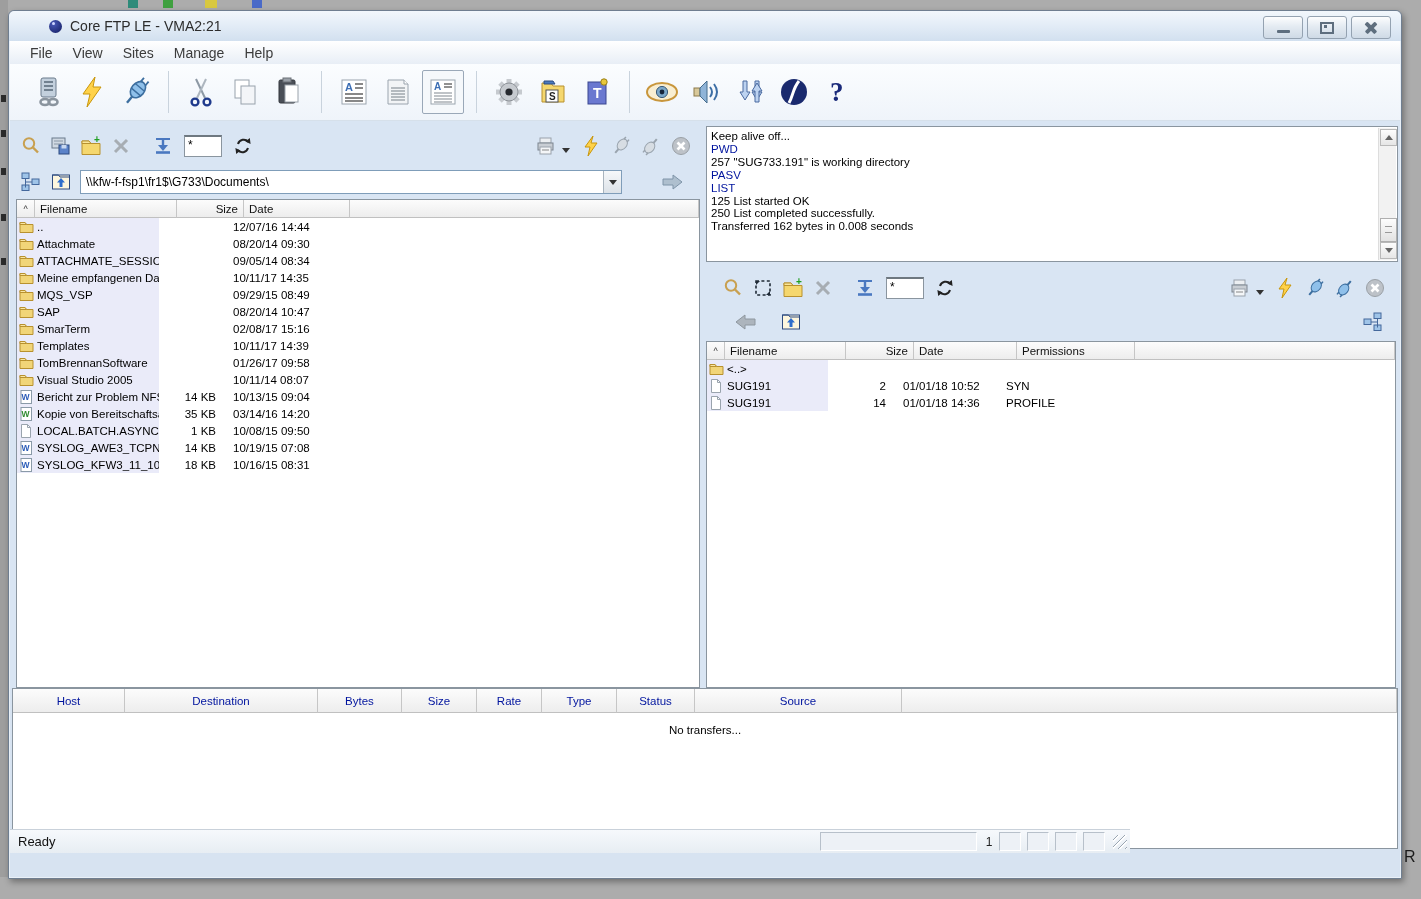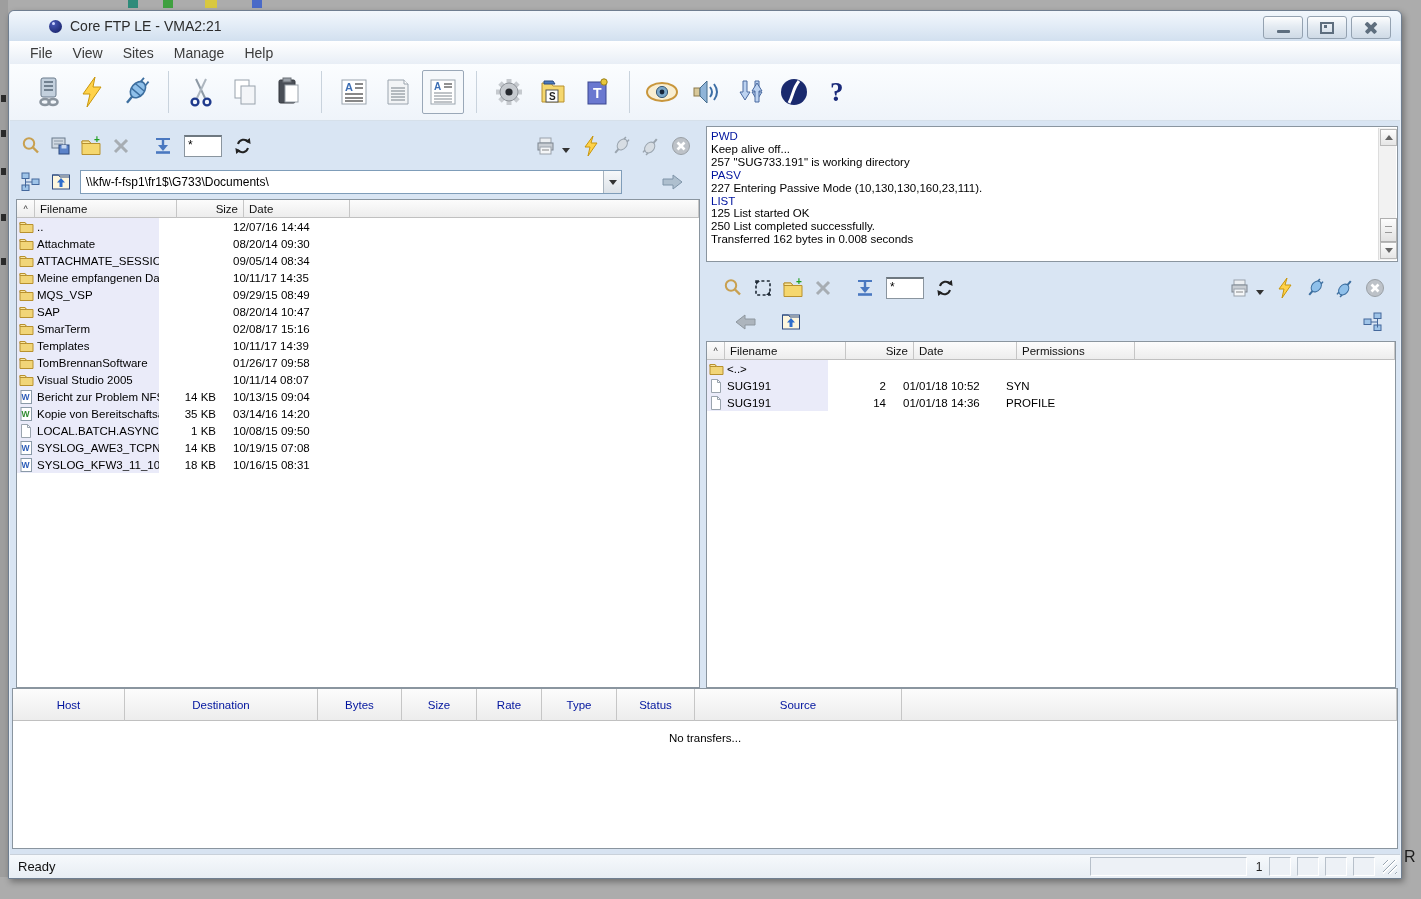--- a/index.html
+++ b/index.html
@@ -66,26 +66,26 @@
   .log-line.cmd{color:#00149E;}
   .vscroll{position:absolute;right:1px;top:1px;bottom:1px;width:17px;background:#F2F2F2;border-left:1px solid #DDD;}
   .sbtn{position:absolute;left:1px;width:15px;height:15px;background:linear-gradient(180deg,#FDFDFD,#E6E6E6);border:1px solid #B9B9B9;display:flex;align-items:center;justify-content:center;}
   .sbtn.up{top:1px;} .sbtn.dn{bottom:1px;}
   .tri-u{width:0;height:0;border-left:4px solid transparent;border-right:4px solid transparent;border-bottom:5px solid #666;}
   .tri-d{width:0;height:0;border-left:4px solid transparent;border-right:4px solid transparent;border-top:5px solid #666;}
   .sthumb{position:absolute;left:1px;width:15px;height:22px;bottom:18px;background:linear-gradient(180deg,#FDFDFD,#E2E2E2);border:1px solid #AFAFAF;}
   .sthumb::after{content:"";display:block;margin:7px auto 0;width:7px;height:5px;border-top:1px solid #999;border-bottom:1px solid #999;}
   
   .queue{position:absolute;left:3px;top:677px;width:1386px;height:161px;background:#fff;border:1px solid #8A959F;box-sizing:border-box;}
-  .qhead{display:flex;height:32px;}
+  .qhead{display:flex;height:24px;}
   .qcell{justify-content:center;color:#00149E;}
   .q0{width:112px;} .q1{width:193px;} .q2{width:84px;} .q3{width:75px;} .q4{width:65px;} .q5{width:75px;} .q6{width:78px;} .q7{width:207px;} .qf{flex:1;}
   .no-transfers{margin-top:11px;text-align:center;font-size:11.5px;color:#000;}
   
-  .statusbar{position:absolute;left:1px;top:843px;width:1390px;height:23px;background:linear-gradient(180deg,#F6F9FC,#E7EDF3);border-top:1px solid #C9D1DA;display:flex;align-items:center;}
+  .statusbar{position:absolute;left:1px;top:818px;width:1120px;height:23px;background:linear-gradient(180deg,#F6F9FC,#E7EDF3);border-top:1px solid #C9D1DA;display:flex;align-items:center;}
   .status-text{font-size:13px;color:#111;padding-left:8px;flex:1;}
   .sb-panel{height:17px;border:1px solid #B7C0CA;border-right-color:#fff;border-bottom-color:#fff;background:#EDF1F6;margin-right:6px;}
   .sb-wide{width:155px;}
   .sb-count{font-size:12px;color:#222;width:12px;text-align:center;margin-right:4px;}
   .sb-sm{width:20px;}
   .sb-grip{width:14px;height:14px;margin:0 3px 0 2px;background:repeating-linear-gradient(135deg,transparent 0 3px,#9AA6B2 3px 4px,#fff 4px 5px);}
   svg{display:block;}
 </style>
 </head>
 <body>
@@ -580,25 +580,24 @@
               <div class="cell r-name nameband">SYSLOG_KFW3_11_10_2...</div>
               <div class="cell w-size num">18 KB</div>
               <div class="cell w-date txt">10/16/15 08:31</div>
             </div>
           </div>
       </div>
     </div>
 
     <div class="log">
       <div class="log-body" id="log-body">
+          <div class="log-line">Keep alive off...</div>
           <div class="log-line cmd">PWD</div>
-          <div class="log-line">Keep alive off...</div>
           <div class="log-line">257 "SUG733.191" is working directory</div>
           <div class="log-line cmd">PASV</div>
-          <div class="log-line">227 Entering Passive Mode (10,130,130,160,23,111).</div>
           <div class="log-line cmd">LIST</div>
           <div class="log-line">125 List started OK</div>
           <div class="log-line">250 List completed successfully.</div>
           <div class="log-line">Transferred 162 bytes in 0.008 seconds</div>
         </div>
       <div class="vscroll">
         <div class="sbtn up">
             <span class="tri-u"></span>
           </div>
         <div class="sthumb"></div>

